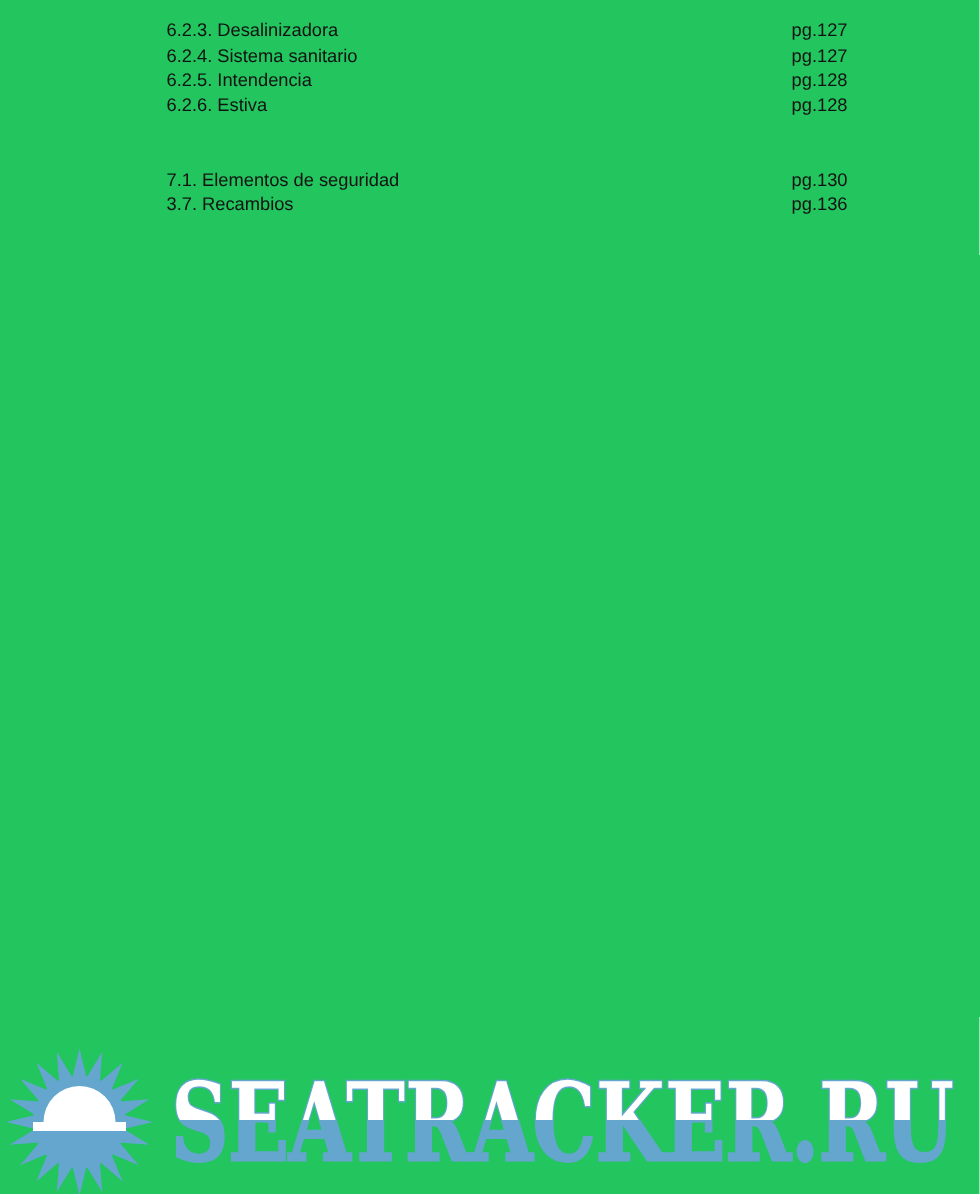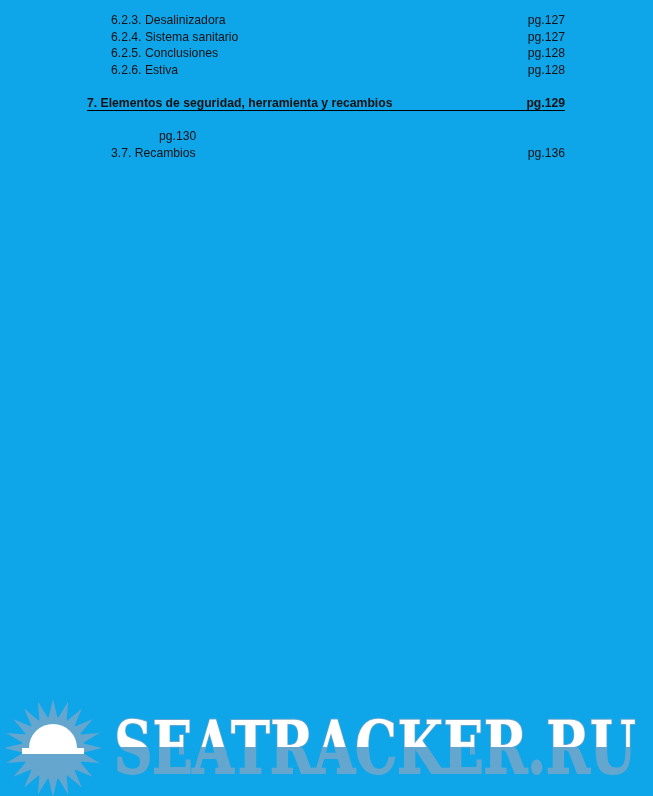--- a/index.html
+++ b/index.html
@@ -1,20 +1,20 @@
 <!DOCTYPE html>
 <html><head>
 <meta charset="utf-8">
 <style>
   html, body { margin: 0; padding: 0; background: #ffffff; }
   .page {
     position: relative;
     width: 653px;
     height: 796px;
-    background: #0ea5e9;
+    background: #22c55e;
     overflow: hidden;
     font-family: "Liberation Sans", sans-serif;
     color: #121212;
   }
   .toc {
     position: absolute;
     left: 87px;
     top: 13px;
     width: 478px;
     font-size: 12.2px;
@@ -57,34 +57,31 @@
   <div class="toc">
     <div class="row item">
       <span>6.2.3. Desalinizadora</span>
       <span class="pagenum">pg.127</span>
     </div>
     <div class="row item">
       <span>6.2.4. Sistema sanitario</span>
       <span class="pagenum">pg.127</span>
     </div>
     <div class="row item">
-      <span>6.2.5. Conclusiones</span>
+      <span>6.2.5. Intendencia</span>
       <span class="pagenum">pg.128</span>
     </div>
     <div class="row item">
       <span>6.2.6. Estiva</span>
       <span class="pagenum">pg.128</span>
     </div>
     <div class="row"></div>
-    <div class="row heading">
-      <span>7. Elementos de seguridad, herramienta y recambios</span>
-      <span class="pagenum">pg.129</span>
-    </div>
     <div class="row"></div>
     <div class="row item">
+      <span>7.1. Elementos de seguridad</span>
       <span class="pagenum">pg.130</span>
     </div>
     <div class="row item">
       <span>3.7. Recambios</span>
       <span class="pagenum">pg.136</span>
     </div>
     <div class="row"></div>
     <div class="row"></div>
   </div>
 

